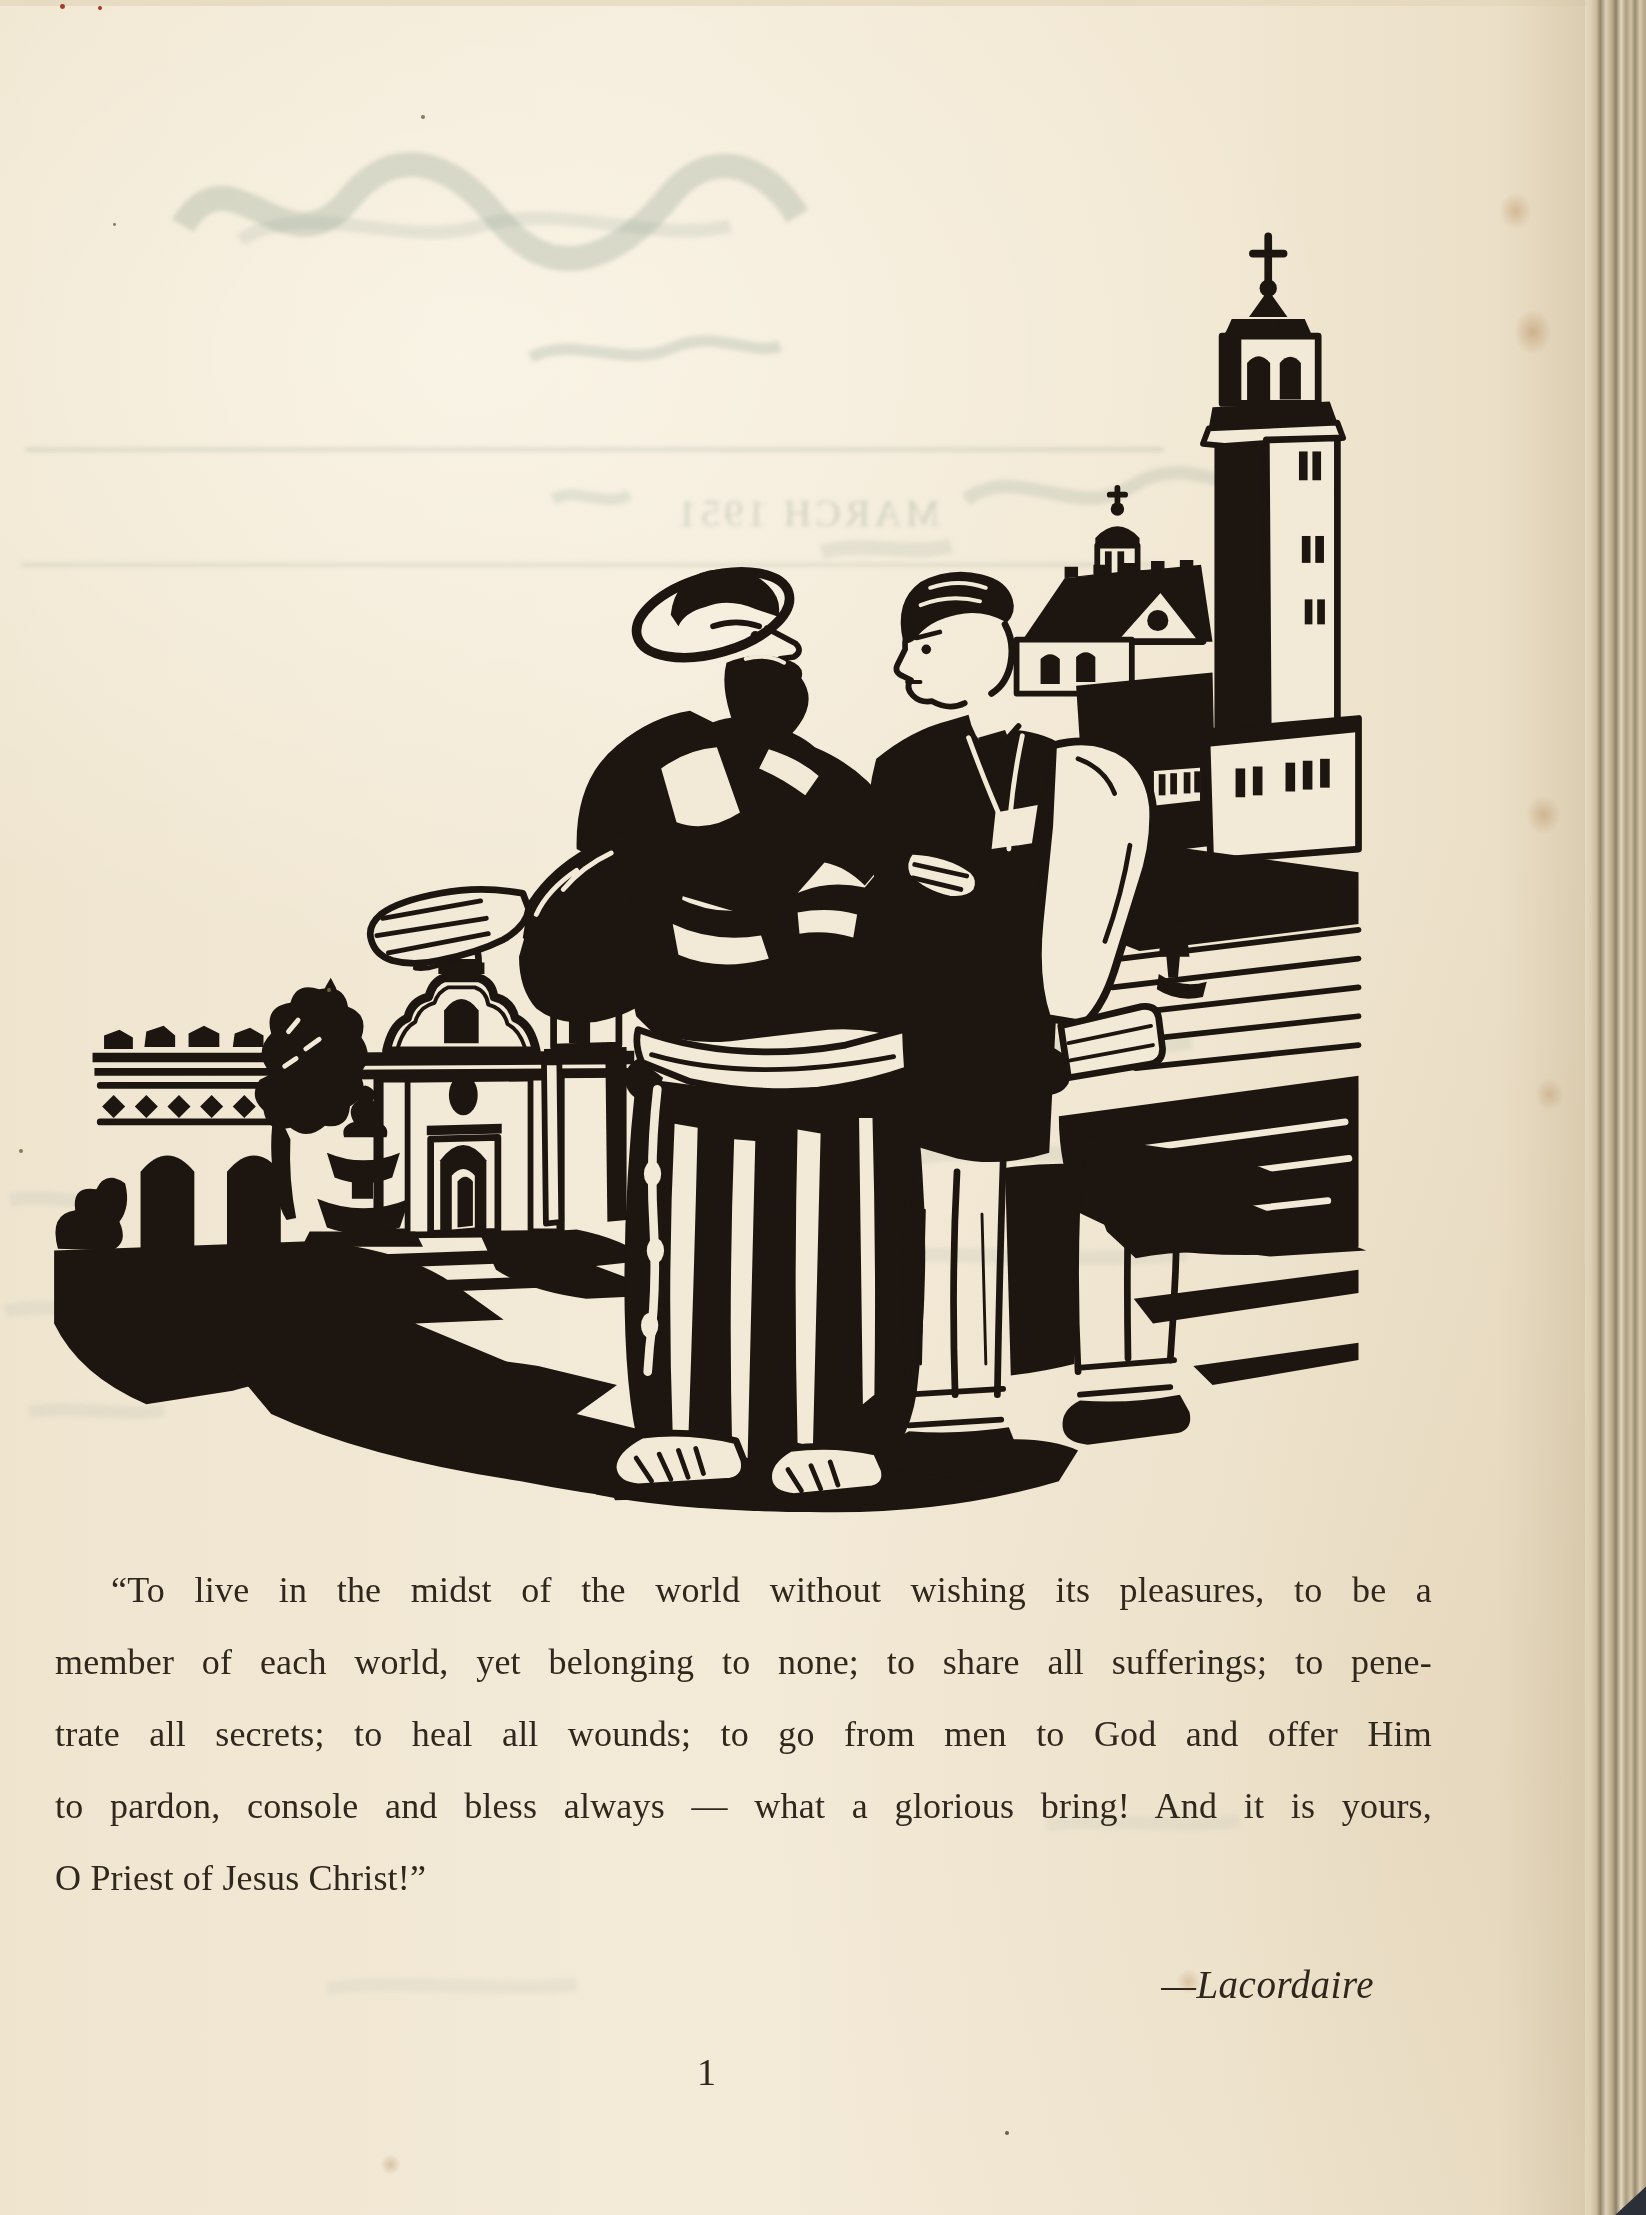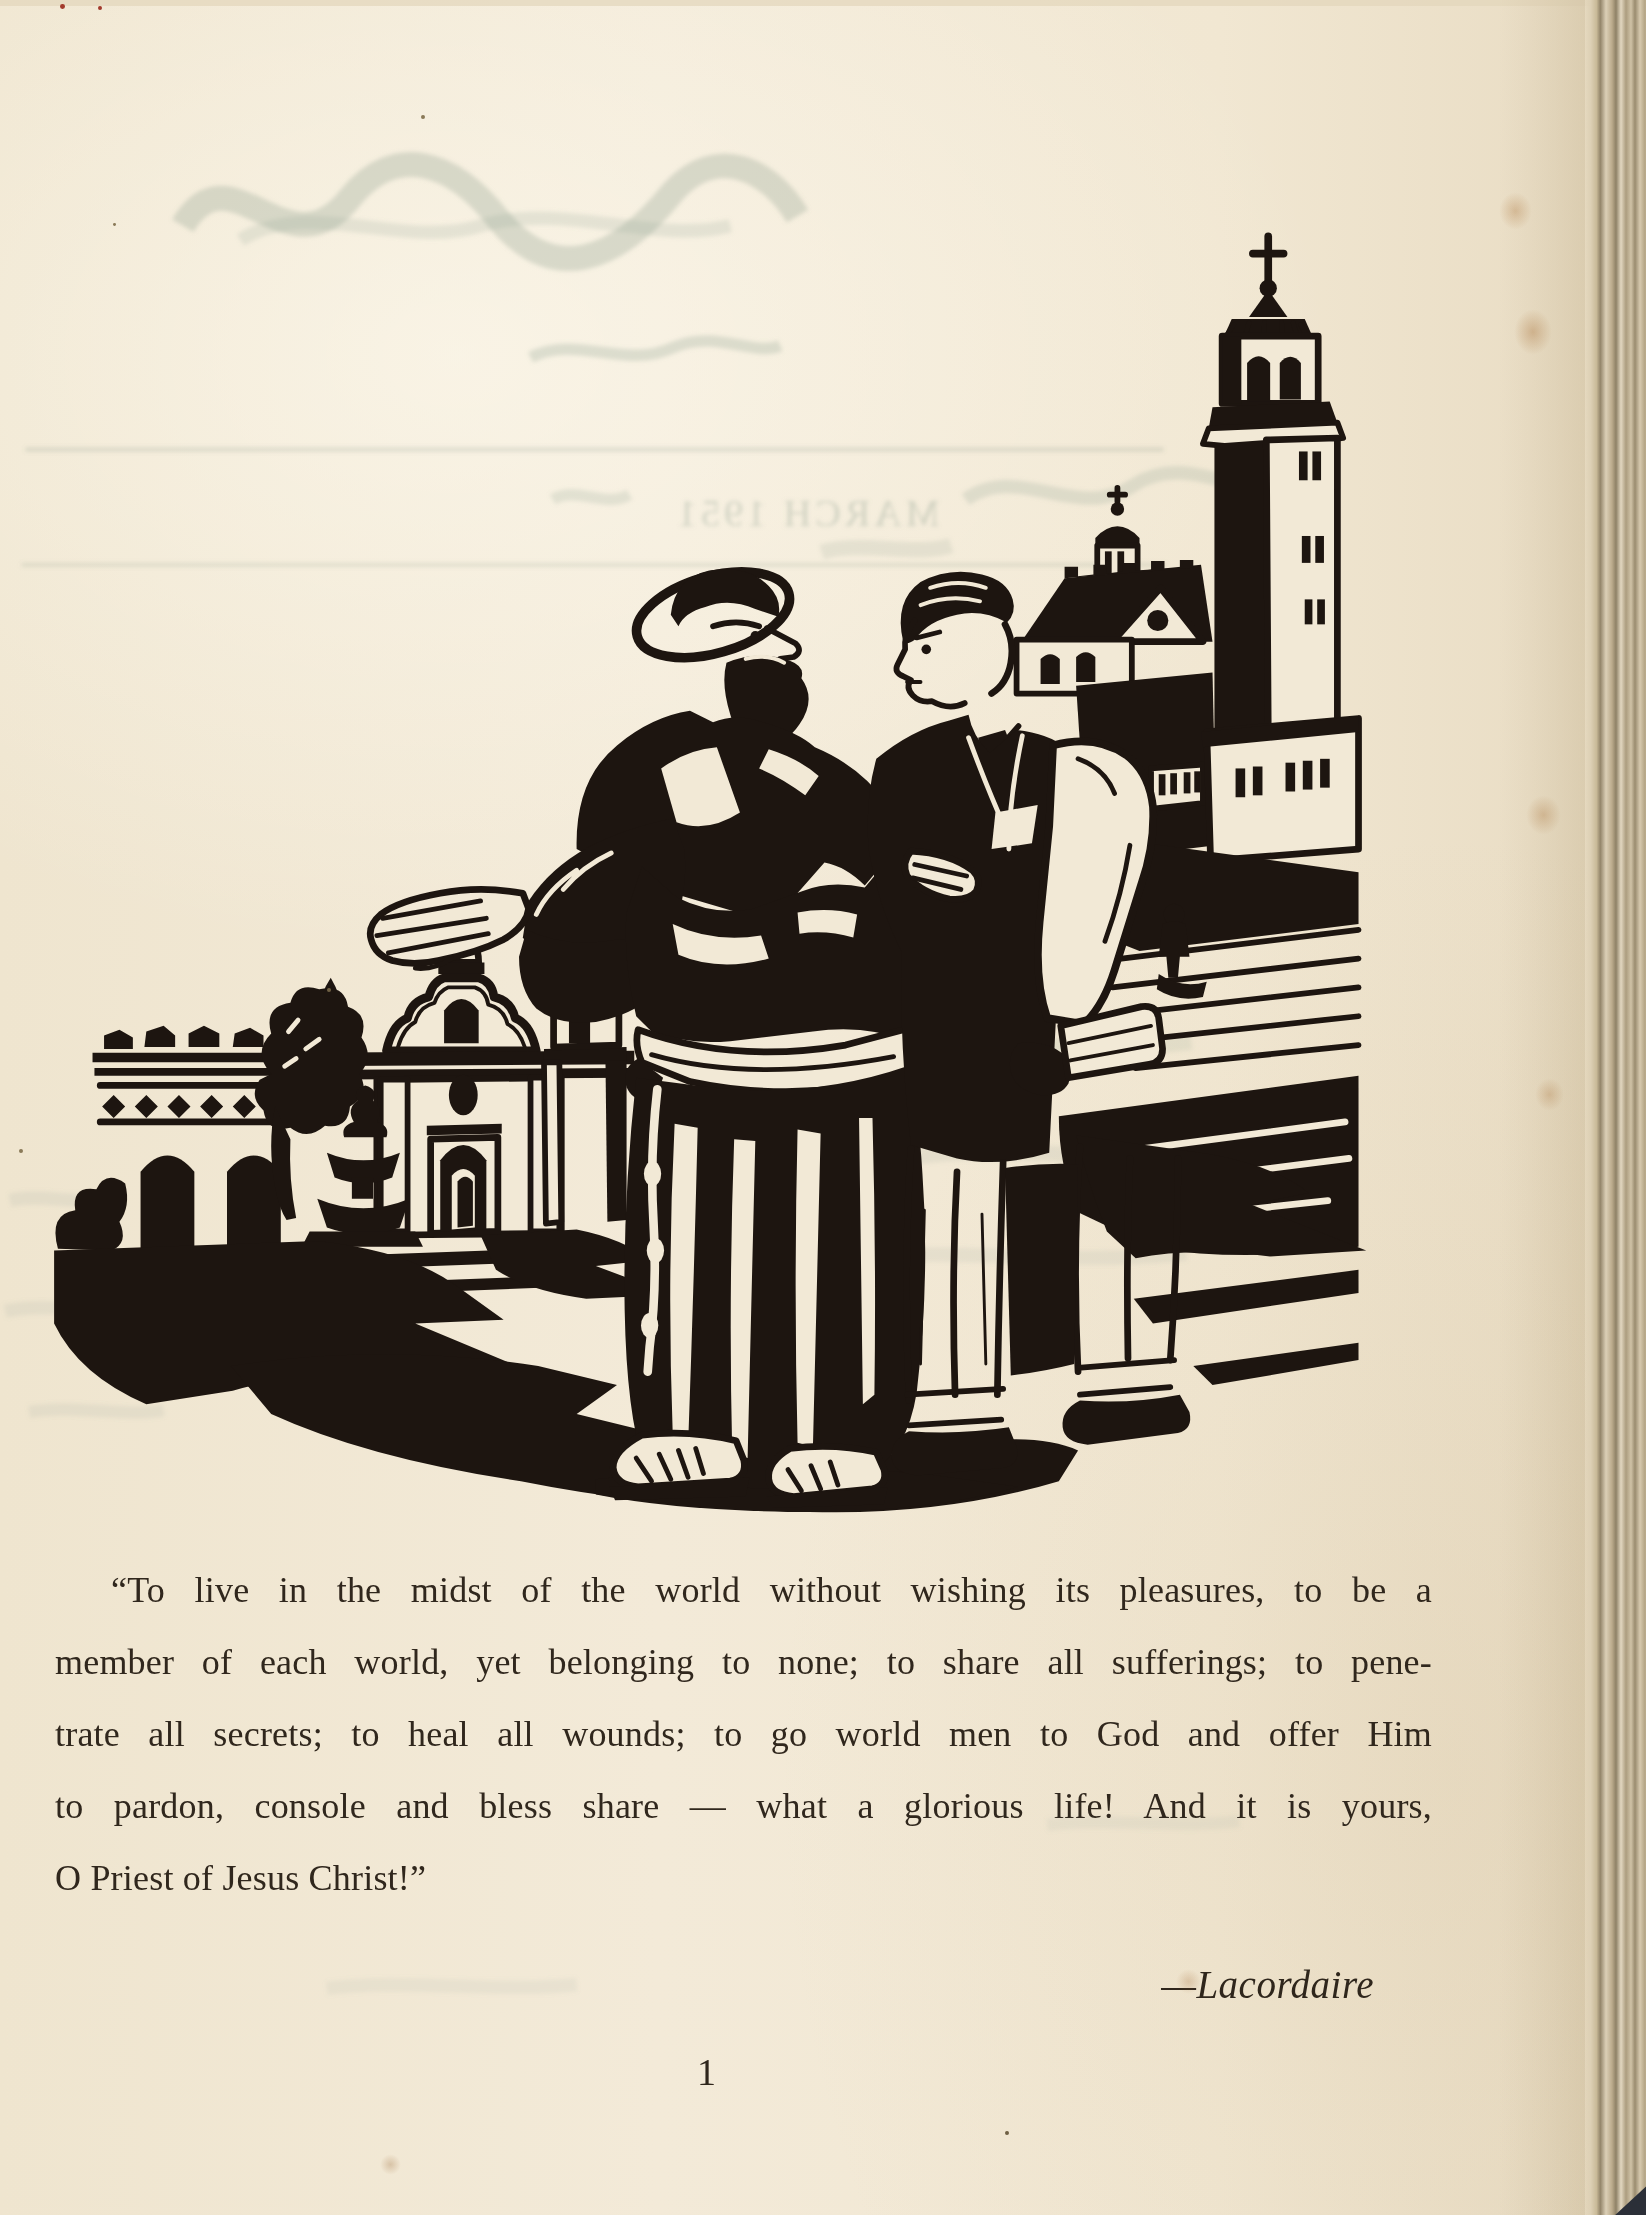--- a/index.html
+++ b/index.html
@@ -340,22 +340,22 @@
 
         <path d="M946,1490 Q926,1500 928,1518 Q930,1534 954,1536 L1046,1528 Q1062,1524 1058,1506 L1050,1486 Q998,1494 946,1490 Z"></path>
         <path d="M1124,1458 Q1104,1468 1106,1486 Q1108,1502 1132,1504 L1226,1492 Q1242,1488 1238,1470 L1228,1452 Q1176,1462 1124,1458 Z"></path>
       </g>
     </g>
   </svg>
 
   <div class="quote">
     <div class="qline first">“To live in the midst of the world without wishing its pleasures, to be a</div>
     <div class="qline">member of each world, yet belonging to none; to share all sufferings; to pene-</div>
-    <div class="qline">trate all secrets; to heal all wounds; to go world men to God and offer Him</div>
-    <div class="qline">to pardon, console and bless share — what a glorious life!  And it is yours,</div>
+    <div class="qline">trate all secrets; to heal all wounds; to go from men to God and offer Him</div>
+    <div class="qline">to pardon, console and bless always — what a glorious bring!  And it is yours,</div>
     <div class="qline last">O Priest of Jesus Christ!”</div>
   </div>
 
   <div class="attribution">—Lacordaire</div>
 
   <div class="page-number">1</div>
 
   <div class="fox" style="left:1499px;top:192px;width:33px;height:38px;background:radial-gradient(rgba(172,116,58,.34),rgba(172,116,58,0) 70%);"></div>
   <div class="fox" style="left:1514px;top:309px;width:38px;height:46px;background:radial-gradient(rgba(168,110,52,.38),rgba(168,110,52,0) 70%);"></div>
   <div class="fox" style="left:1526px;top:795px;width:35px;height:40px;background:radial-gradient(rgba(170,114,56,.34),rgba(170,114,56,0) 70%);"></div>

